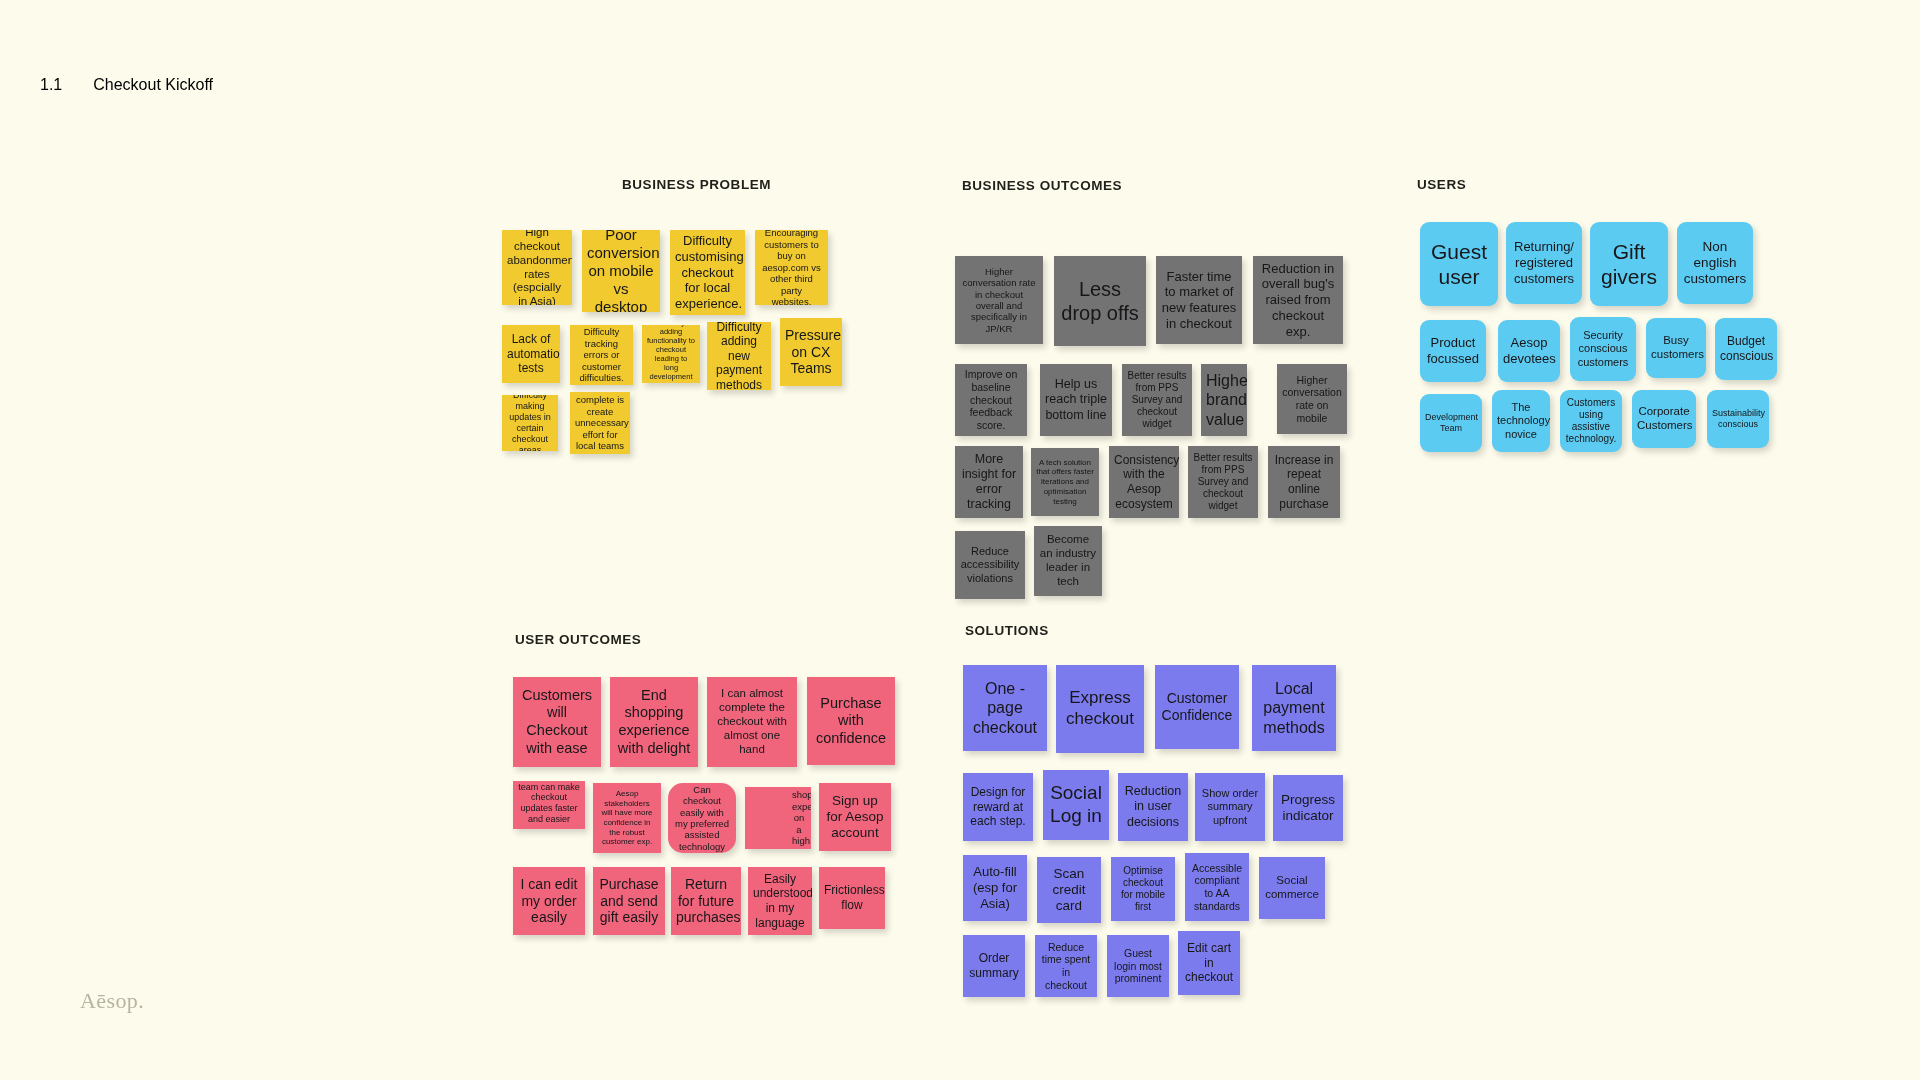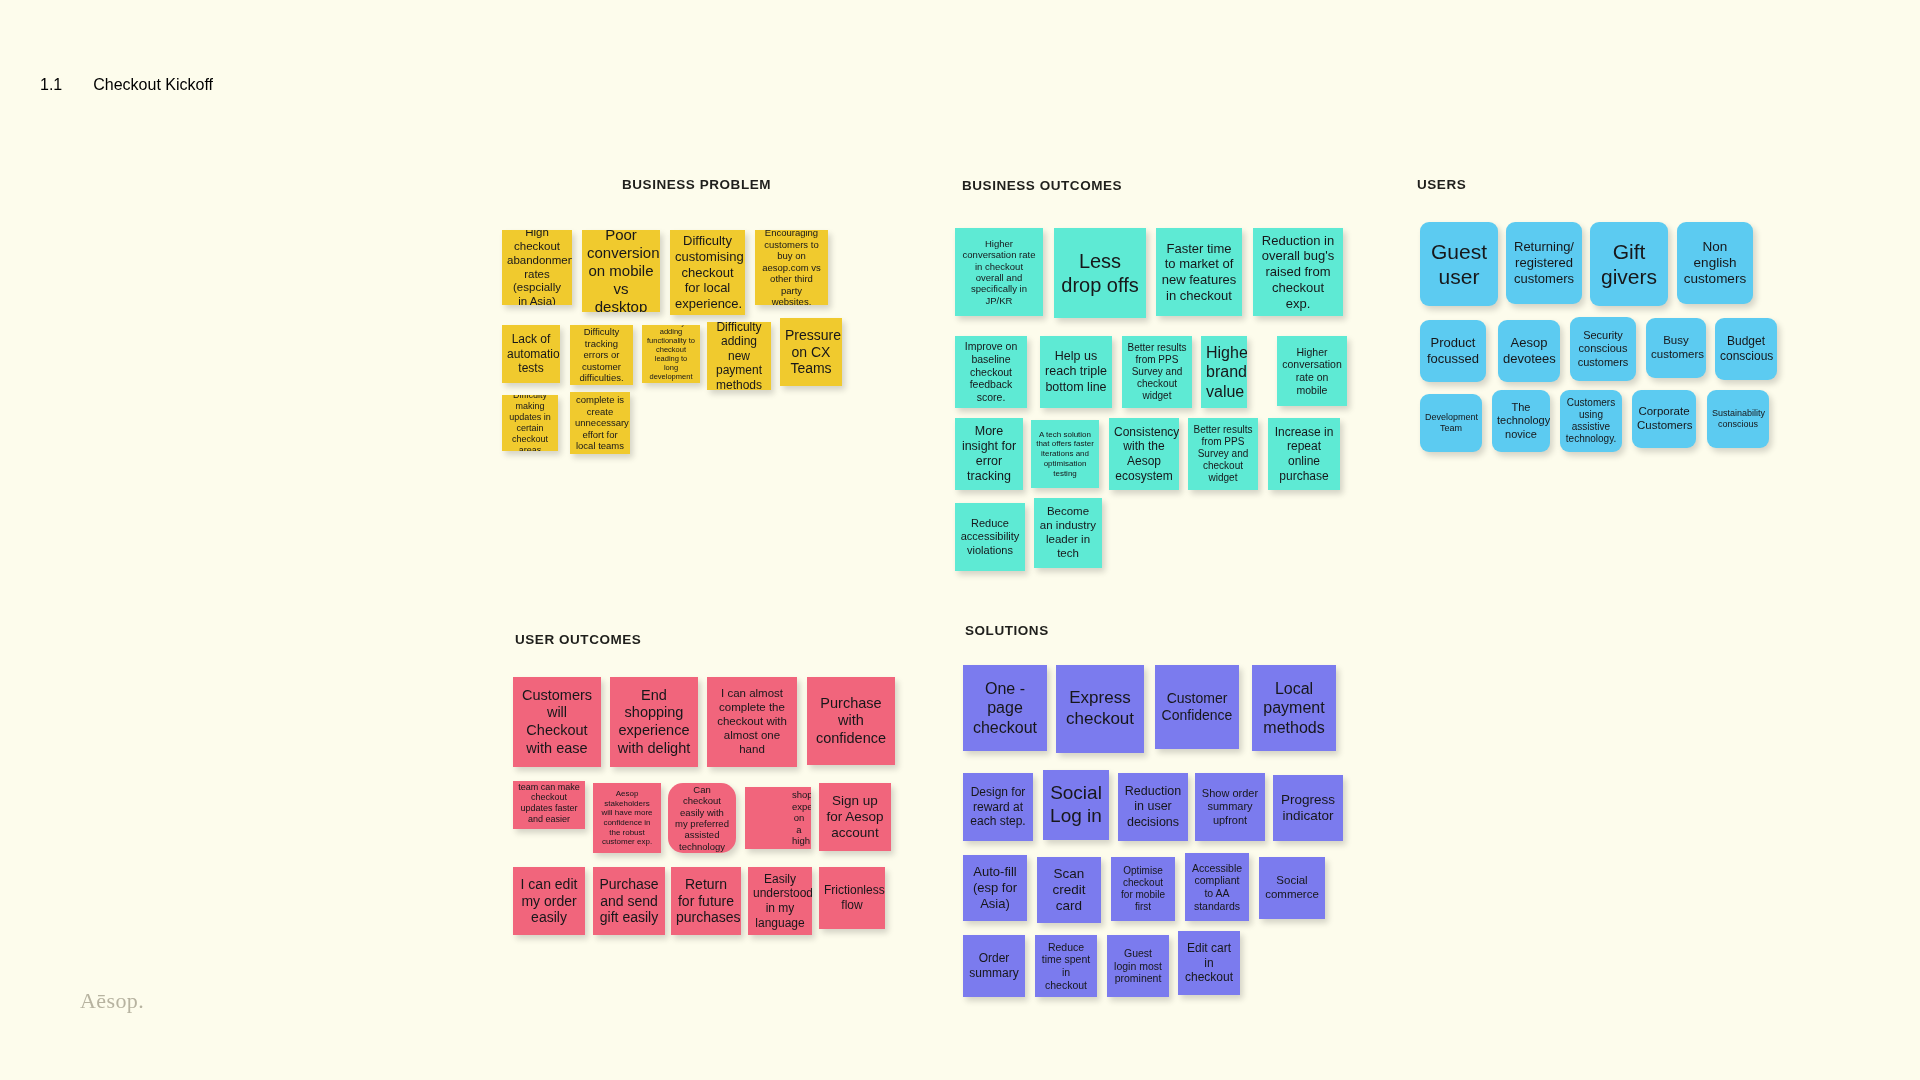--- a/index.html
+++ b/index.html
@@ -44,21 +44,21 @@
     text-align: center;
     color: #17171a;
     line-height: 1.21;
     padding: 4px 5px;
     box-shadow: 3px 4px 6px rgba(0,0,0,.16);
     overflow: hidden;
   }
   .note span { display: block; width: 100%; }
 
   .c-yellow { background: #f0ca2e; }
-  .c-pink   { background: #5eead4; }
+  .c-pink   { background: #737373; margin-top: 28px; }
   .c-blue   { background: #5ccbf1; border-radius: 9px; }
   .c-red    { background: #f1657c; }
   .c-purple { background: #7b7bee; }
 </style>
 </head>
 <body>
 
 <div class="canvas">
 
   <div class="slide-meta">

